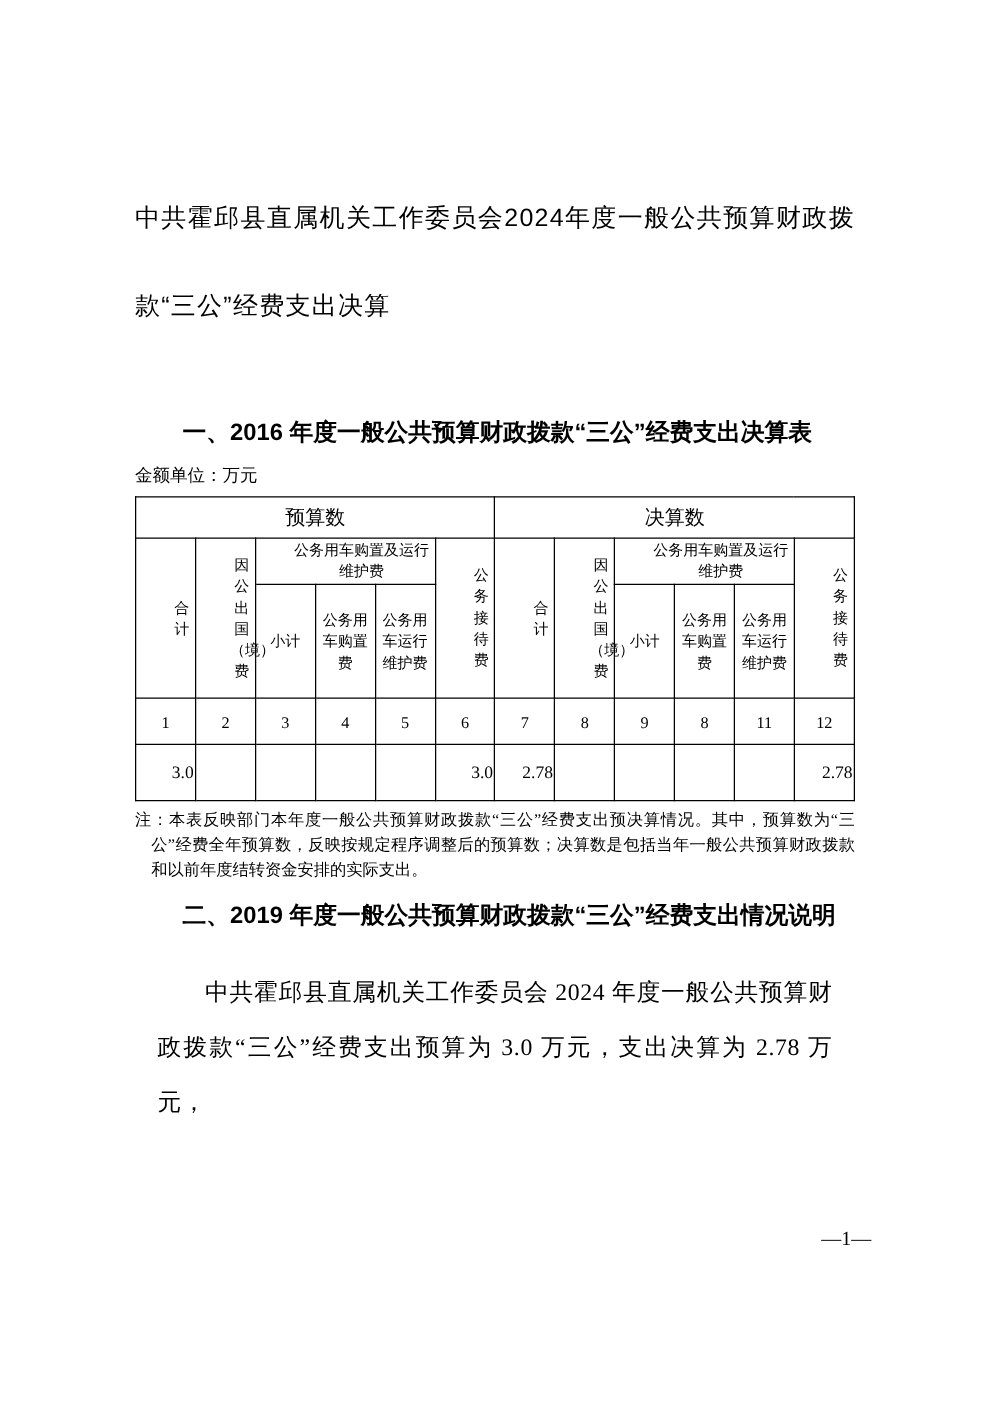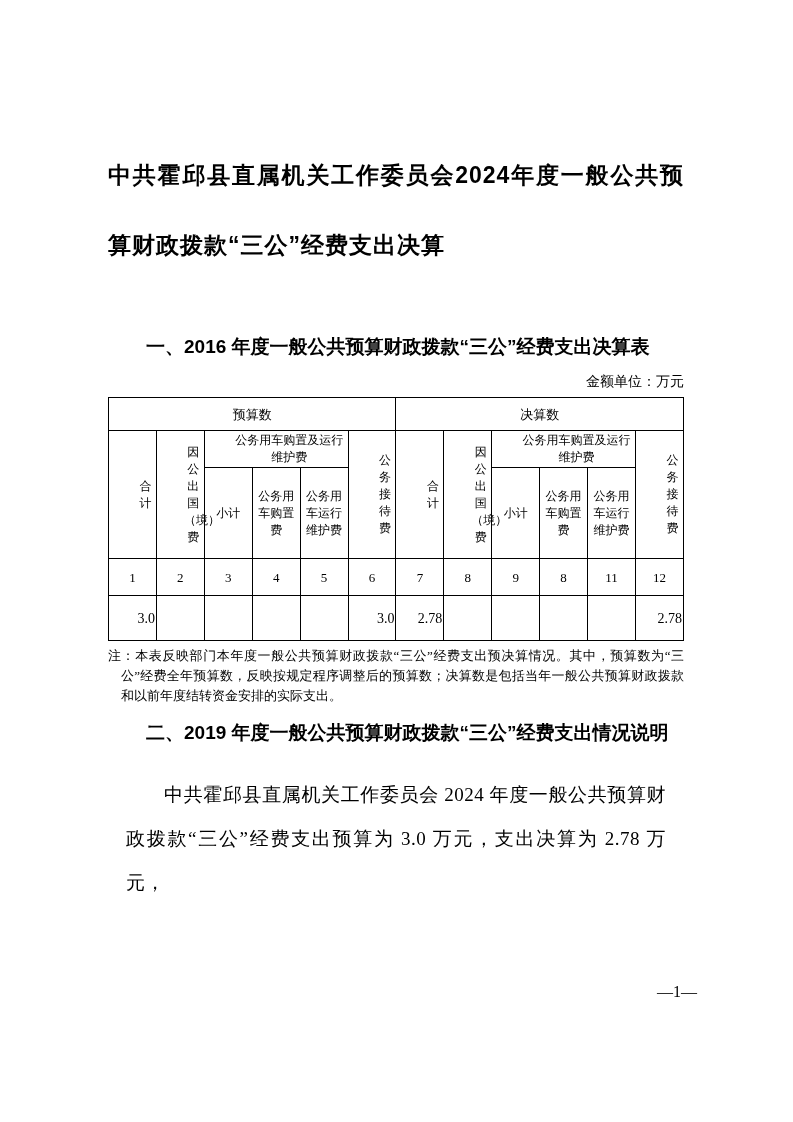--- a/index.html
+++ b/index.html
@@ -14,57 +14,56 @@
     height: 1122px;
     margin: 0 auto;
     background: #ffffff;
     padding: 140px 109px 0 108px;
     box-sizing: border-box;
     overflow: hidden;
   }
   .doc-title {
     margin: 0;
     font-family: "Liberation Sans", sans-serif;
-    font-weight: bold;
-    font-size: 23px;
+    font-weight: normal;
+    font-size: 20px;
     line-height: 70px;
     text-align: justify;
     letter-spacing: 1px;
   }
   .section-heading {
     margin: 44px 0 0 0;
     font-family: "Liberation Sans", sans-serif;
     font-weight: bold;
     font-size: 19px;
     line-height: 45px;
     text-indent: 2em;
     text-align: justify;
   }
   .section-heading.second { margin-top: 4px; }
   .unit-label {
     font-size: 14px;
     line-height: 22px;
-    text-align: right;
     margin: 2px 0 4px 0;
   }
   table.sangong {
     width: 100%;
     border-collapse: collapse;
     table-layout: fixed;
   }
   table.sangong td {
     border: 1px solid #000;
     font-size: 12px;
     line-height: 17px;
     text-align: center;
     vertical-align: middle;
     padding: 1px;
     word-break: break-all;
   }
-  tr.group-row td { height: 30px; font-size: 13px; }
+  tr.group-row td { height: 30px; font-size: 16px; }
   tr.vehicle-row td { height: 34px; padding-left: 27px; }
   tr.sub-row td { height: 88px; text-align: center; }
   tr.num-row td { height: 34px; font-size: 13px; }
   tr.data-row td {
     height: 42px;
     font-size: 14px;
     text-align: right;
     vertical-align: middle;
     padding-left: 2px;
   }

